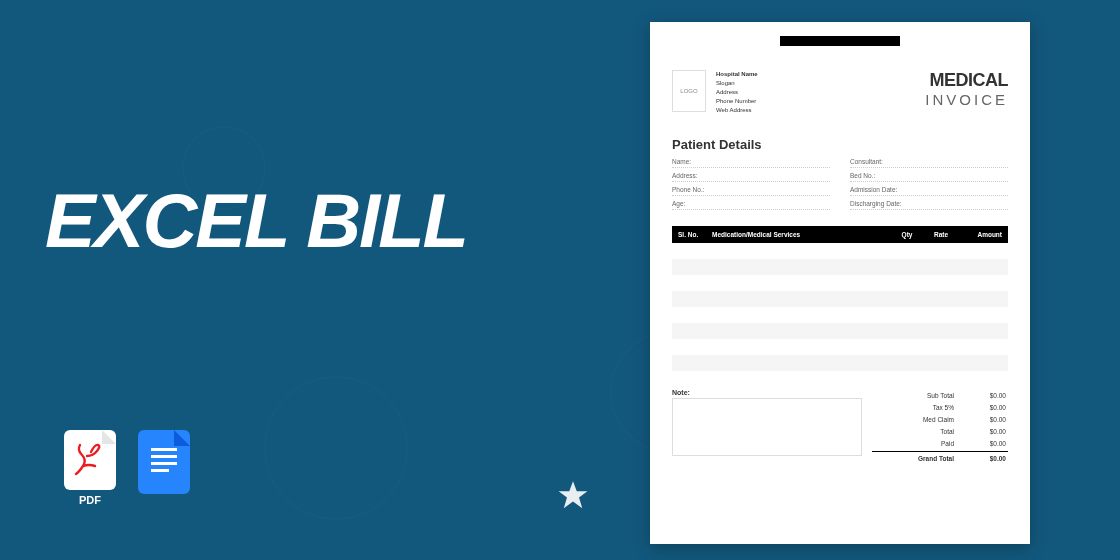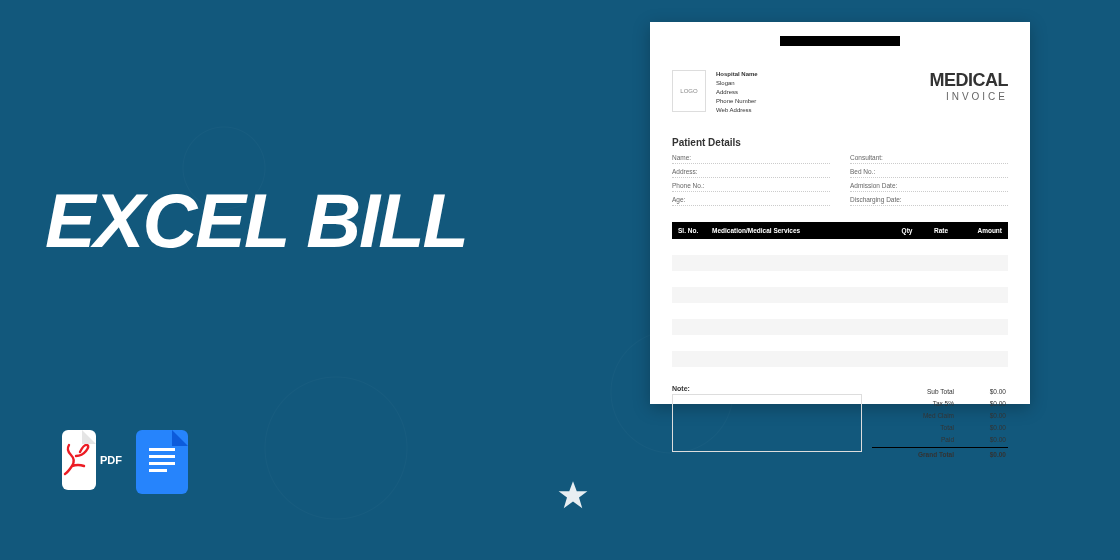--- a/index.html
+++ b/index.html
@@ -38,21 +38,21 @@
   position: absolute;
   left: 62px;
   top: 430px;
   display: flex;
   gap: 18px;
   align-items: flex-start;
 }
 .file-icon {
   width: 56px;
   display: flex;
-  flex-direction: row;
+  flex-direction: column;
   align-items: center;
   gap: 4px;
 }
 .file-icon-box {
   width: 52px;
   height: 60px;
   background: #fff;
   border-radius: 6px;
   position: relative;
   display: flex;
@@ -103,21 +103,21 @@
   left: 558px;
   top: 480px;
   width: 30px;
   height: 30px;
 }
 .invoice-sheet {
   position: absolute;
   right: 90px;
   top: 22px;
   width: 380px;
-  height: 382px;
+  height: 522px;
   background: #fff;
   padding: 14px 22px 16px 22px;
   font-size: 7px;
   color: #333;
   box-shadow: 0 4px 16px rgba(0,0,0,0.25);
 }
 .top-bar {
   height: 10px;
   width: 120px;
   background: #000;
@@ -151,27 +151,27 @@
 }
 .header-right {
   text-align: right;
 }
 .med-title {
   font-size: 18px;
   font-weight: 900;
   letter-spacing: -0.5px;
 }
 .med-sub {
-  font-size: 10px;
+  font-size: 15px;
   color: #666;
   letter-spacing: 3px;
 }
 .section-title {
   font-weight: bold;
-  font-size: 10px;
+  font-size: 13px;
   margin-bottom: 4px;
 }
 .patient-grid {
   display: grid;
   grid-template-columns: 1fr 1fr;
   gap: 2px 20px;
   margin-bottom: 16px;
 }
 .patient-field {
   font-size: 6.5px;

